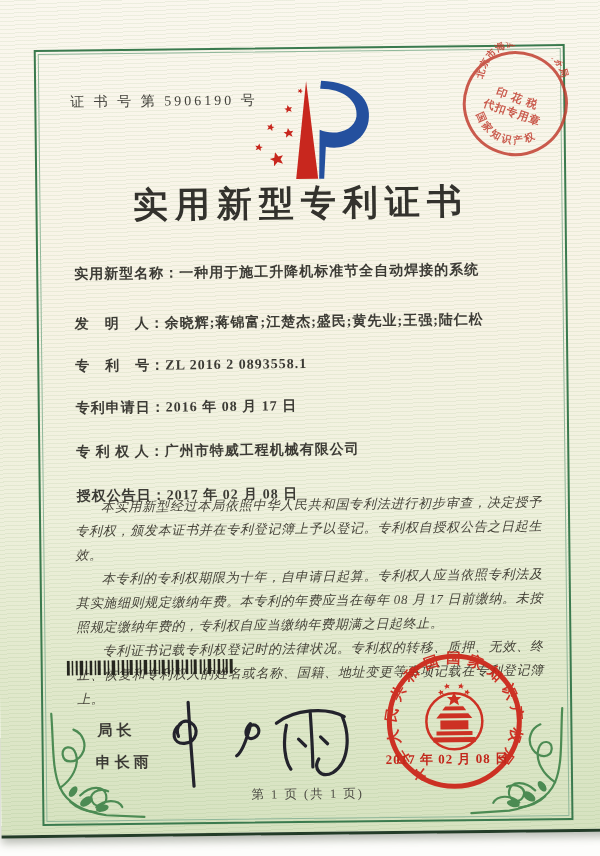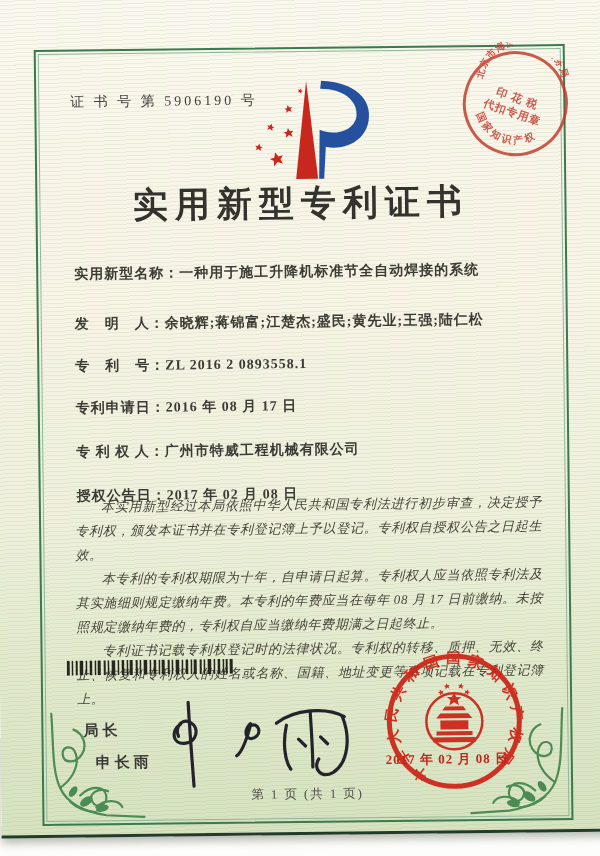--- a/index.html
+++ b/index.html
@@ -25,21 +25,21 @@
   .title{position:absolute;left:0;top:131px;width:100%;text-align:center;
     font-size:35px;font-weight:700;color:#33322d;letter-spacing:7px;}
   .field{position:absolute;left:36px;right:24px;font-size:14px;color:#3c3b35;font-weight:600;}
   .f1{top:214px}.f2{top:264px}.f3{top:306px}.f4{top:348px}.f5{top:392px}.f6{top:436px}
   .flabel{letter-spacing:1px;}
   .fvalue{letter-spacing:1px;}
   .paras{position:absolute;left:34px;right:26px;top:444px;color:#46443a;}
   .paras p{margin:0;font-size:13px;line-height:24px;text-indent:2em;text-align:justify;
     font-style:italic;letter-spacing:0.6px;}
   .barcode{position:absolute;left:24px;top:609px;width:168px;height:15px;}
-  .director-label{position:absolute;left:40px;top:670px;font-size:15px;font-weight:700;letter-spacing:4px;color:#3b3a35;font-family:"Liberation Sans",sans-serif;}
+  .director-label{position:absolute;left:54px;top:670px;font-size:15px;font-weight:700;letter-spacing:4px;color:#3b3a35;font-family:"Liberation Sans",sans-serif;}
   .director-name{position:absolute;left:52px;top:702px;font-size:15px;font-weight:700;letter-spacing:4px;color:#3b3a35;font-family:"Liberation Sans",sans-serif;}
   .signature{position:absolute;left:115px;top:644px;width:205px;height:100px;}
   .seal{position:absolute;left:340px;top:603px;width:142px;height:142px;opacity:0.93;}
   .sealdate{position:absolute;left:342px;top:703px;width:150px;font-size:13px;font-weight:700;
     color:#c2271b;letter-spacing:1px;white-space:nowrap;}
   .pagefooter{position:absolute;left:0;top:737px;width:100%;text-align:center;font-size:12.5px;
     color:#4c4b44;letter-spacing:2px;}
   .flourish{position:absolute;bottom:2px;width:102px;height:112px;}
   .flourish.left{left:2px;}
   .flourish.right{right:2px;transform:scaleX(-1);}

